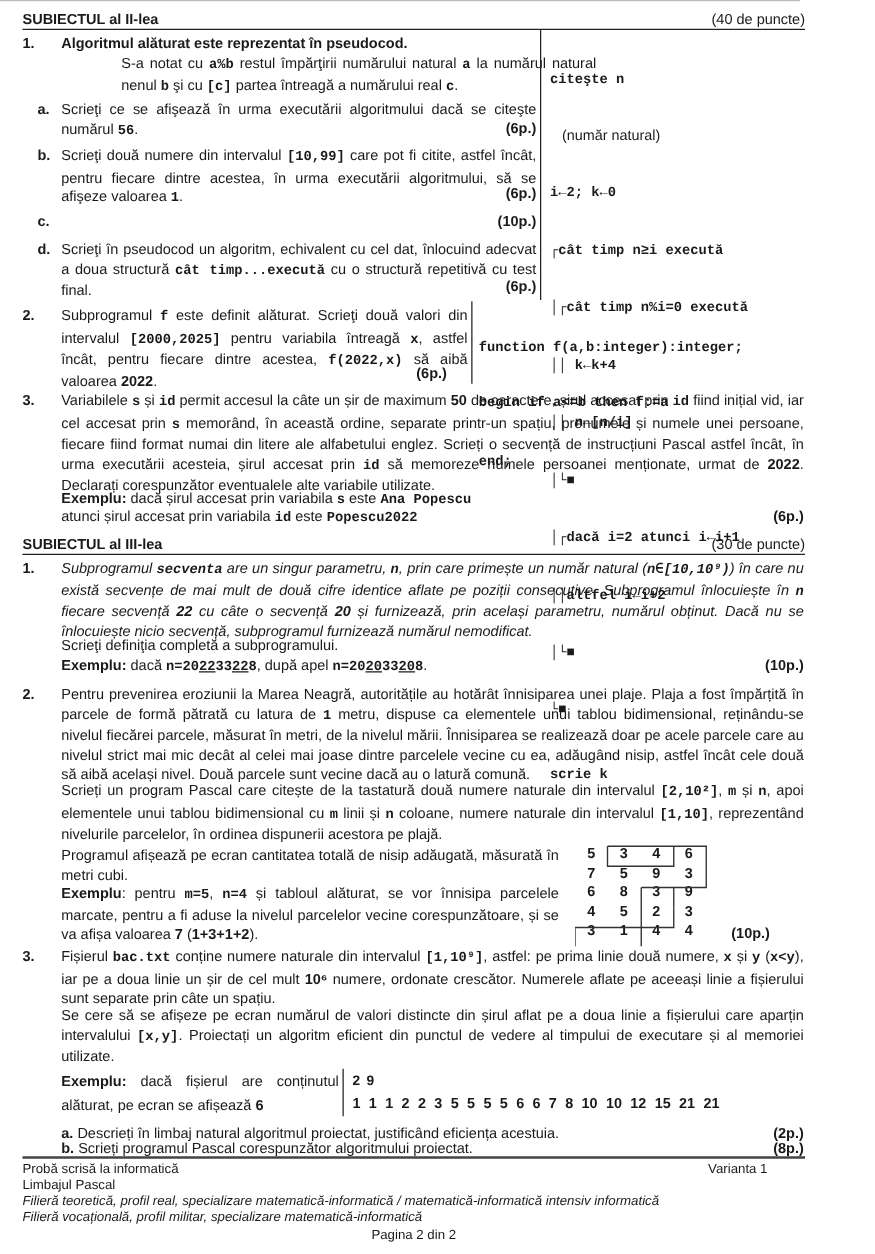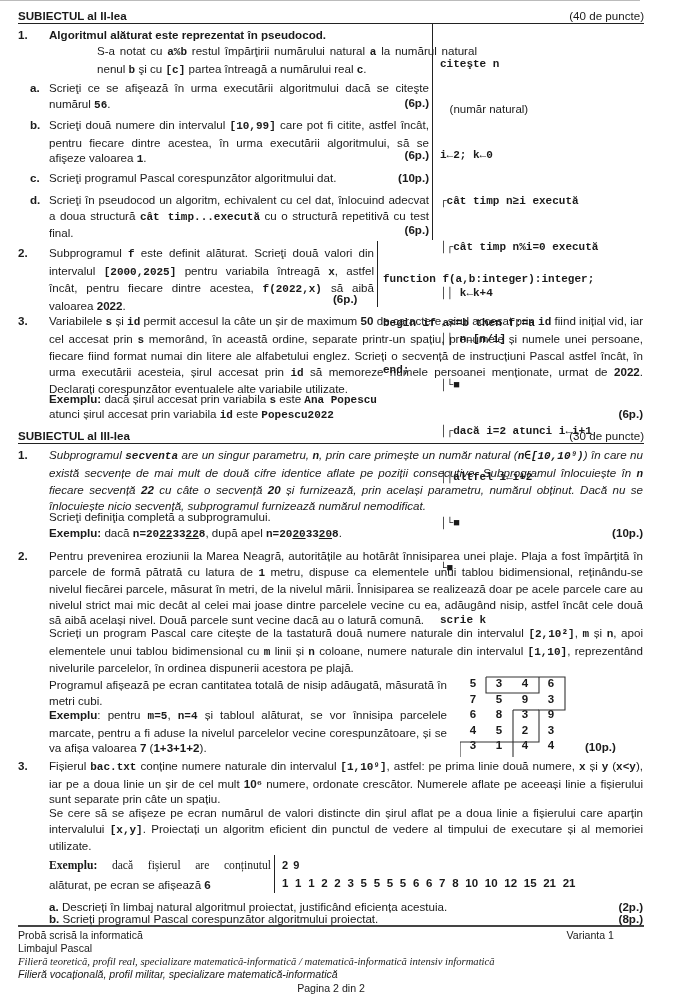--- a/index.html
+++ b/index.html
@@ -47,21 +47,20 @@
 </div>
 
 <div class="abs" style="left:30px; top:117px; width:399px; height:48px;">
   <span class="abs bold" style="left:0; top:0;">b.</span>
   <div class="abs just" style="left:19px; top:0; width:380px;">Scrieţi două numere din intervalul <span class="mono">[10,99]</span> care pot fi citite, astfel încât, pentru fiecare dintre acestea, în urma executării algoritmului, să se afişeze valoarea <span class="mono">1</span>.</div>
   <span class="pts" style="top:30px;">(6p.)</span>
 </div>
 
 <div class="abs" style="left:30px; top:170px; width:399px; height:16px;">
   <span class="abs bold" style="left:0; top:0;">c.</span>
-  <span class="abs" style="left:19px; top:0;">Scrieţi programul Pascal corespunzător algoritmului dat.</span>
   <span class="pts" style="top:0;">(10p.)</span>
 </div>
 
 <div class="abs" style="left:30px; top:192px; width:399px; height:48px;">
   <span class="abs bold" style="left:0; top:0;">d.</span>
   <div class="abs just" style="left:19px; top:0; width:380px;">Scrieţi în pseudocod un algoritm, echivalent cu cel dat, înlocuind adecvat a doua structură <span class="mono">cât timp...execută</span> cu o structură repetitivă cu test final.</div>
   <span class="pts" style="top:30px;">(6p.)</span>
 </div>
 
 <div class="vline" style="left:432px; top:24px; height:216px;"></div>
@@ -185,21 +184,21 @@
 
 <div class="num" style="left:18px; top:758px;">3.</div>
 <div class="abs just" style="left:49px; top:758px; width:594px;">
   Fișierul <span class="mono">bac.txt</span> conține numere naturale din intervalul <span class="mono">[1,10⁹]</span>, astfel: pe prima linie două numere, <span class="mono">x</span> și <span class="mono">y</span> (<span class="mono">x&lt;y</span>), iar pe a doua linie un șir de cel mult <span class="bold">10⁶</span> numere, ordonate crescător. Numerele aflate pe aceeași linie a fișierului sunt separate prin câte un spațiu.
 </div>
 <div class="abs just" style="left:49px; top:805px; width:594px;">
   Se cere să se afișeze pe ecran numărul de valori distincte din șirul aflat pe a doua linie a fișierului care aparțin intervalului <span class="mono">[x,y]</span>. Proiectați un algoritm eficient din punctul de vedere al timpului de executare și al memoriei utilizate.
 </div>
 
 <div class="abs" style="left:49px; top:858px; width:222px;">
-  <div style="text-align:justify; text-align-last:justify;font-family:Liberation Serif, serif;"><span class="bold">Exemplu:</span> <span>dacă fișierul are conținutul</span></div>
+  <div style="text-align:justify; text-align-last:justify;"><span class="bold">Exemplu:</span> <span>dacă fișierul are conținutul</span></div>
   <div style="margin-top:3px;">alăturat, pe ecran se afișează <span class="bold">6</span></div>
 </div>
 <div class="vline" style="left:274px; top:855px; height:38px;"></div>
 <div class="abs bold" style="left:282px; top:858px; font-size:11px; white-space:pre; word-spacing:2px;">2 9</div>
 <div class="abs bold" style="left:282px; top:876px; font-size:11.5px; white-space:pre; word-spacing:3.5px;">1 1 1 2 2 3 5 5 5 5 6 6 7 8 10 10 12 15 21 21</div>
 
 <div class="abs" style="left:49px; top:899px; width:594px;">
   <span class="bold">a.</span>
   <span>Descrieți în limbaj natural algoritmul proiectat, justificând eficiența acestuia.</span>
   <span class="pts" style="top:0;">(2p.)</span>
@@ -208,16 +207,16 @@
   <span class="bold">b.</span>
   <span>Scrieți programul Pascal corespunzător algoritmului proiectat.</span>
   <span class="pts" style="top:0;">(8p.)</span>
 </div>
 
 <div class="footer-line"></div>
 <div class="footer">
   <div>Probă scrisă la informatică</div>
   <span class="abs" style="right:30px; top:0;">Varianta 1</span>
   <div>Limbajul Pascal</div>
-  <div style="font-style:italic;font-family:Liberation Serif, serif;">Filieră teoretică, profil real, specializare matematică-informatică / matematică-informatică intensiv informatică</div>
+  <div style="font-style:italic;">Filieră teoretică, profil real, specializare matematică-informatică / matematică-informatică intensiv informatică</div>
   <div style="font-style:italic;">Filieră vocațională, profil militar, specializare matematică-informatică</div>
   <div style="text-align:center; margin-top:1px;">Pagina 2 din 2</div>
 </div>
 
 </body></html>

